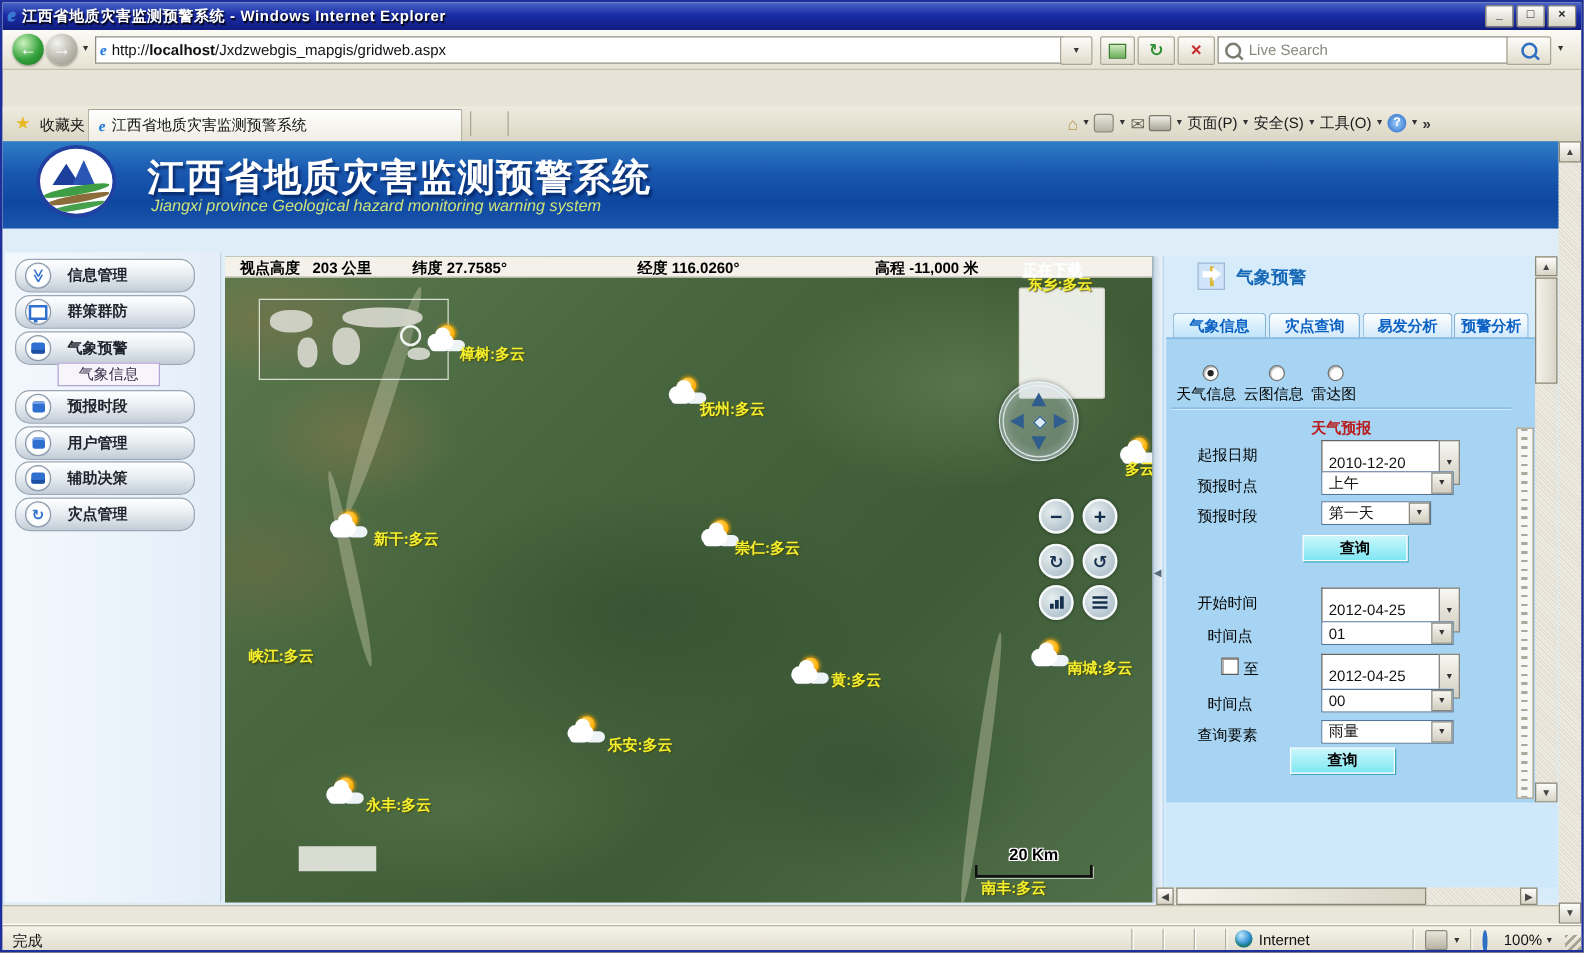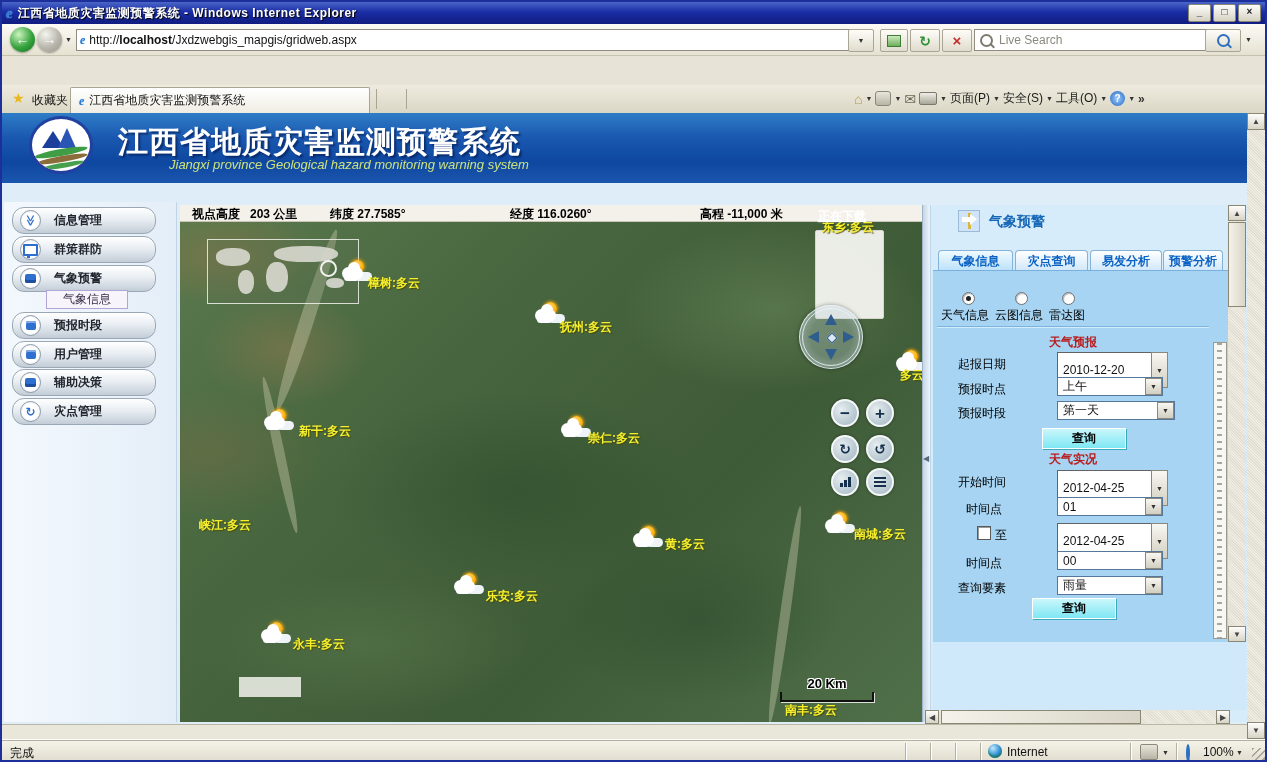--- a/index.html
+++ b/index.html
@@ -63,21 +63,21 @@
     border-bottom:20px solid #2a55b5;}
   .logo .sw1{position:absolute;left:2px;top:30px;width:54px;height:7px;background:#3f9e45;
     border-radius:50%;transform:rotate(-10deg);}
   .logo .sw2{position:absolute;left:4px;top:37px;width:52px;height:6px;background:#8a6d3b;
     border-radius:50%;transform:rotate(-10deg);}
   .logo .sw3{position:absolute;left:6px;top:44px;width:48px;height:5px;background:#46a04e;
     border-radius:50%;transform:rotate(-10deg);}
   .bantitle{left:116px;top:9px;font-family:"Liberation Serif","DejaVu Serif",serif;
     font-size:30px;font-weight:bold;color:#fff;letter-spacing:1px;
     text-shadow:2px 2px 2px rgba(0,20,70,.6);}
-  .bansub{left:119px;top:44px;font-size:13px;font-style:italic;color:#cde27e;margin-left:48px;}
+  .bansub{left:119px;top:44px;font-size:13px;font-style:italic;color:#cde27e;}
   
   .content{left:0;top:181px;width:1245px;height:556px;background:#dfedf9;}
   
   .sidebar{left:2px;top:19px;width:172px;height:520px;
     background:linear-gradient(90deg,#f3f8fd,#e4eef8);border-right:1px solid #c2d4e4;}
   .sbtn{left:8px;width:142px;height:25px;border:1px solid #9aa8b5;border-radius:12px;
     background:linear-gradient(#ffffff,#e9eef3 45%,#c3cdd7);display:flex;align-items:center;
     box-shadow:inset 0 1px 0 #fff;}
   .s-icon{width:19px;height:19px;border-radius:50%;
     background:radial-gradient(#ffffff 55%,#d6dde4);border:1px solid #8a9aaa;margin-left:7px;
@@ -486,27 +486,26 @@
         <div class="a comboD" style="left:124px;top:81px;">
           <span class="val">2010-12-20</span>
           <span class="btn">▼</span>
         </div>
         <span class="a plabel" style="left:25px;top:110px;">预报时点</span>
         <div class="a comboS" style="left:124px;top:106px;width:106px;">
           <span class="val">上午</span>
           <span class="btn">▼</span>
         </div>
         <span class="a plabel" style="left:25px;top:134px;">预报时段</span>
-        <div class="a comboS" style="left:124px;top:130px;width:118px;">
+        <div class="a comboS" style="left:124px;top:130px;width:88px;">
           <span class="val">第一天</span>
           <span class="btn">▼</span>
         </div>
         <div class="a qbtn" style="left:109px;top:157px;width:82px;height:19px;">查询</div>
 
-        <div class="a psect" style="left:20px;top:180px;width:240px;text-align:center;">天气实况</div>
         <span class="a plabel" style="left:25px;top:203px;">开始时间</span>
         <div class="a comboD" style="left:124px;top:199px;">
           <span class="val">2012-04-25</span>
           <span class="btn">▼</span>
         </div>
         <span class="a plabel" style="left:33px;top:230px;">时间点</span>
         <div class="a comboS" style="left:124px;top:226px;width:106px;">
           <span class="val">01</span>
           <span class="btn">▼</span>
         </div>

